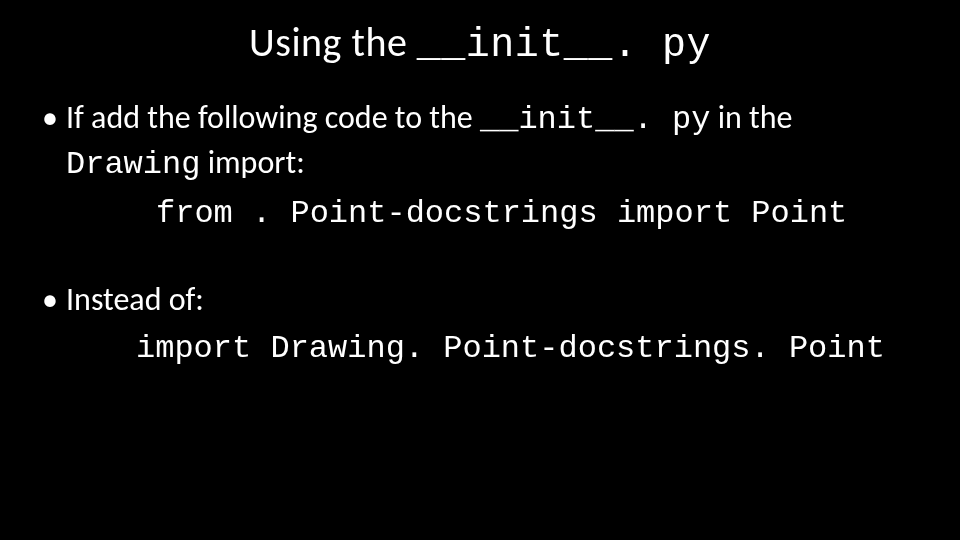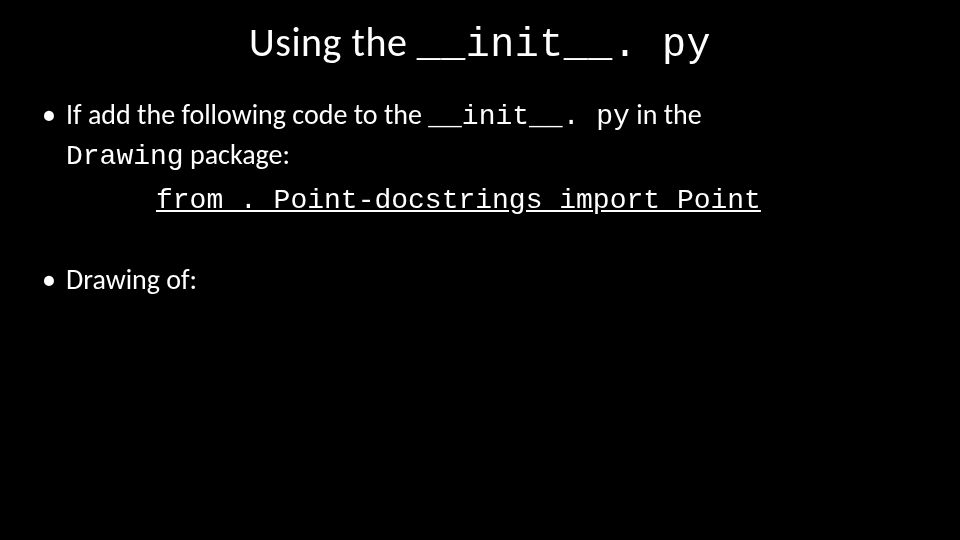--- a/index.html
+++ b/index.html
@@ -29,59 +29,62 @@
     font-family: "Courier New", Courier, monospace;
   }
   ul.body {
     list-style: none;
     margin: 0;
     padding: 0;
   }
   ul.body > li {
     position: relative;
     padding-left: 26px;
-    font-size: 28px;
+    font-size: 32px;
     line-height: 1.35;
     margin-bottom: 4px;
   }
   ul.body > li.bulleted::before {
     content: "•";
     position: absolute;
     left: 2px;
     top: 0;
   }
-  .indent-1 { padding-left: 90px; text-decoration: underline; }
+  .indent-1 { padding-left: 90px; }
   .indent-2 { padding-left: 230px; }
   .indent-3 { padding-left: 70px; }
   .gap { height: 34px; }
 </style>
 </head>
 <body>
 
 <div class="slide">
 
   <h1 class="title">
     <span>Using the </span><span class="mono">__init__. py</span>
   </h1>
 
   <ul class="body">
 
     <li class="bulleted">
       <span>If add the following code to the </span><span class="mono">__init__. py</span><span> in the </span><br>
-      <span class="mono">Drawing</span><span> package:</span>
+      <span class="mono">Drawing</span><span> import:</span>
     </li>
 
     <li>
       <span class="mono indent-1" style="display:inline-block">from . Point-docstrings import Point</span>
     </li>
 
     <li class="gap"></li>
 
 
 
     <li class="bulleted">
-      <span>Drawing of:</span>
+      <span>Instead of:</span>
     </li>
 
+    <li>
+      <span class="mono indent-3" style="display:inline-block">import Drawing. Point-docstrings. Point</span>
+    </li>
 
   </ul>
 
 </div>
 
 </body></html>

